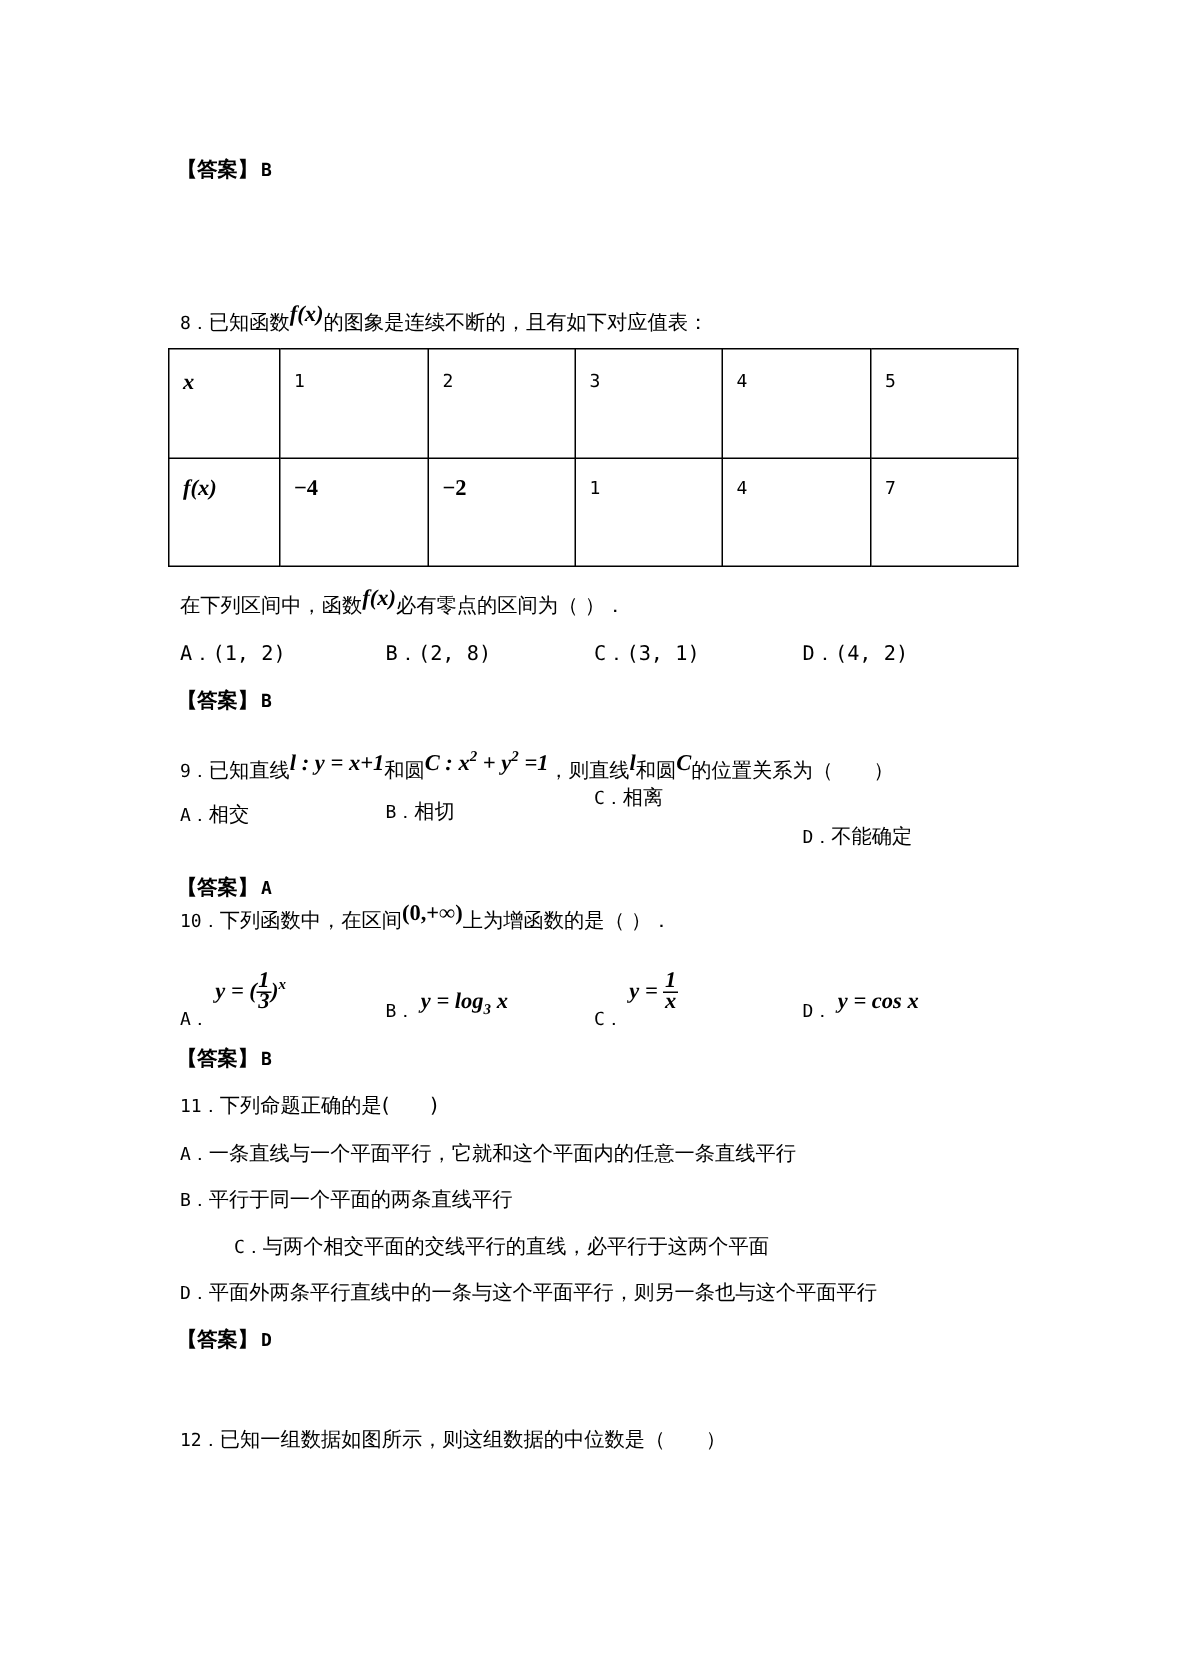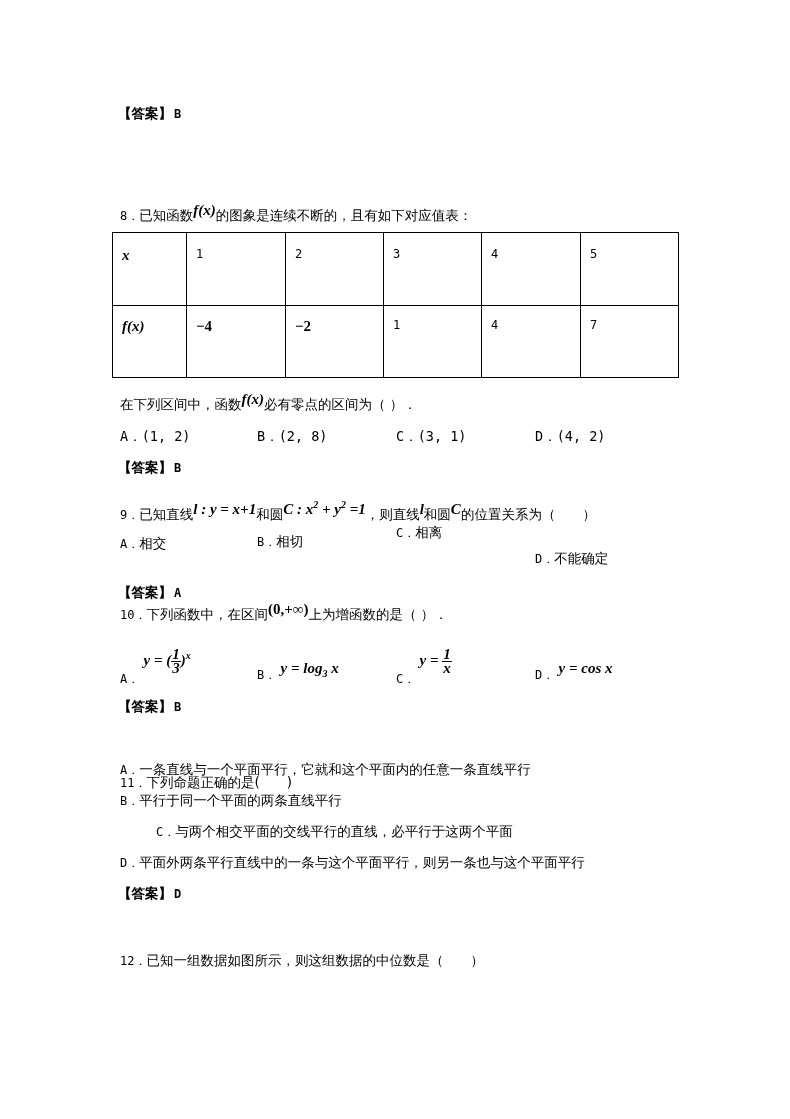--- a/index.html
+++ b/index.html
@@ -115,21 +115,21 @@
 </div>
 <div class="opt" style="top:660px; left:535px;">
   <span class="lab" style="position:relative; top:6px;">D．</span>
   <span class="math">y = cos x</span>
 </div>
 
 <div class="ans" style="top:698px;">
   <span>【答案】</span><span class="letter">B</span>
 </div>
 
-<div class="line" style="top:729px;margin-top:45px;">
+<div class="line" style="top:729px;">
   <span class="mono">11．</span><span>下列命题正确的是(　　)</span>
 </div>
 <div class="line" style="top:761px;"><span class="mono">A．</span><span>一条直线与一个平面平行，它就和这个平面内的任意一条直线平行</span></div>
 <div class="line" style="top:792px;text-align:center;"><span class="mono">B．</span><span>平行于同一个平面的两条直线平行</span></div>
 <div class="line" style="top:823px;margin-left:36px;"><span class="mono">C．</span><span>与两个相交平面的交线平行的直线，必平行于这两个平面</span></div>
 <div class="line" style="top:854px;"><span class="mono">D．</span><span>平面外两条平行直线中的一条与这个平面平行，则另一条也与这个平面平行</span></div>
 
 <div class="ans" style="top:885px;">
   <span>【答案】</span><span class="letter">D</span>
 </div>

